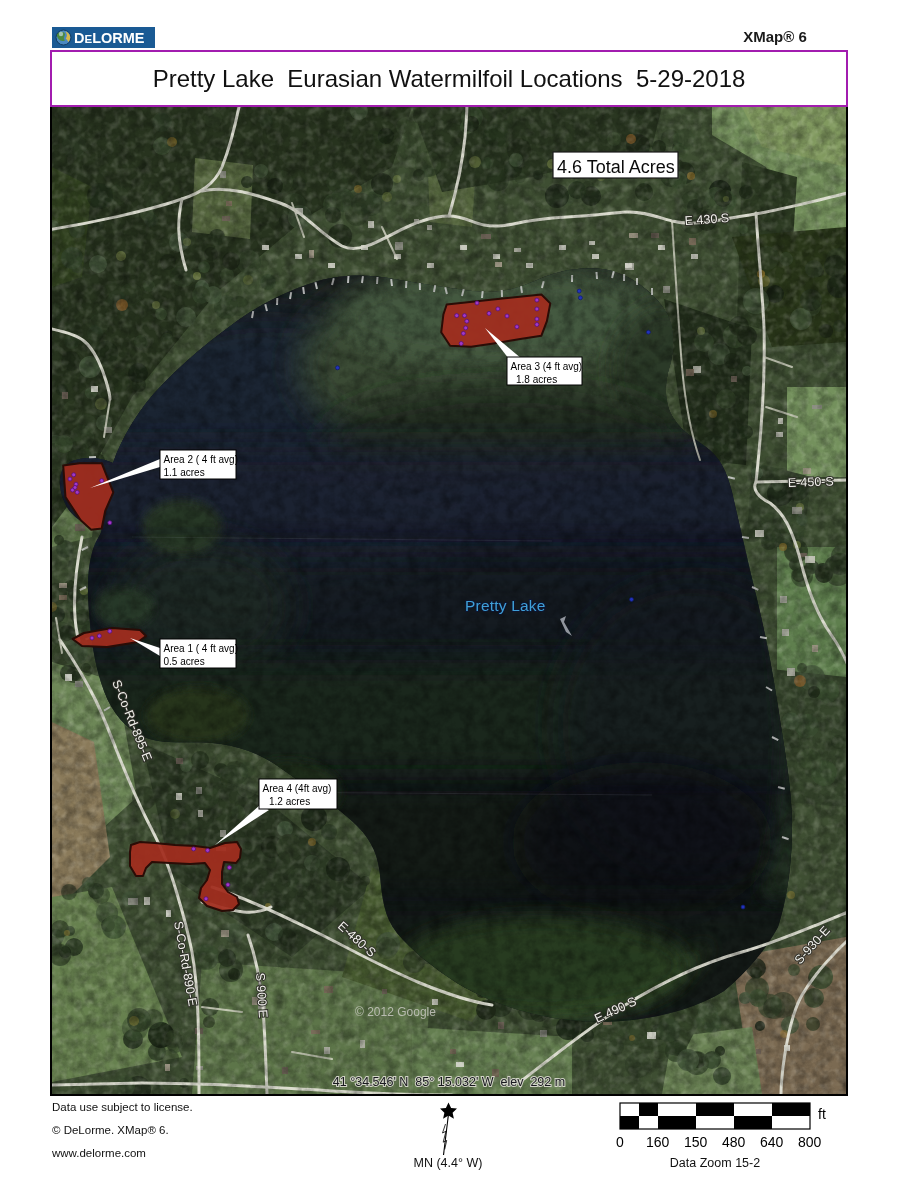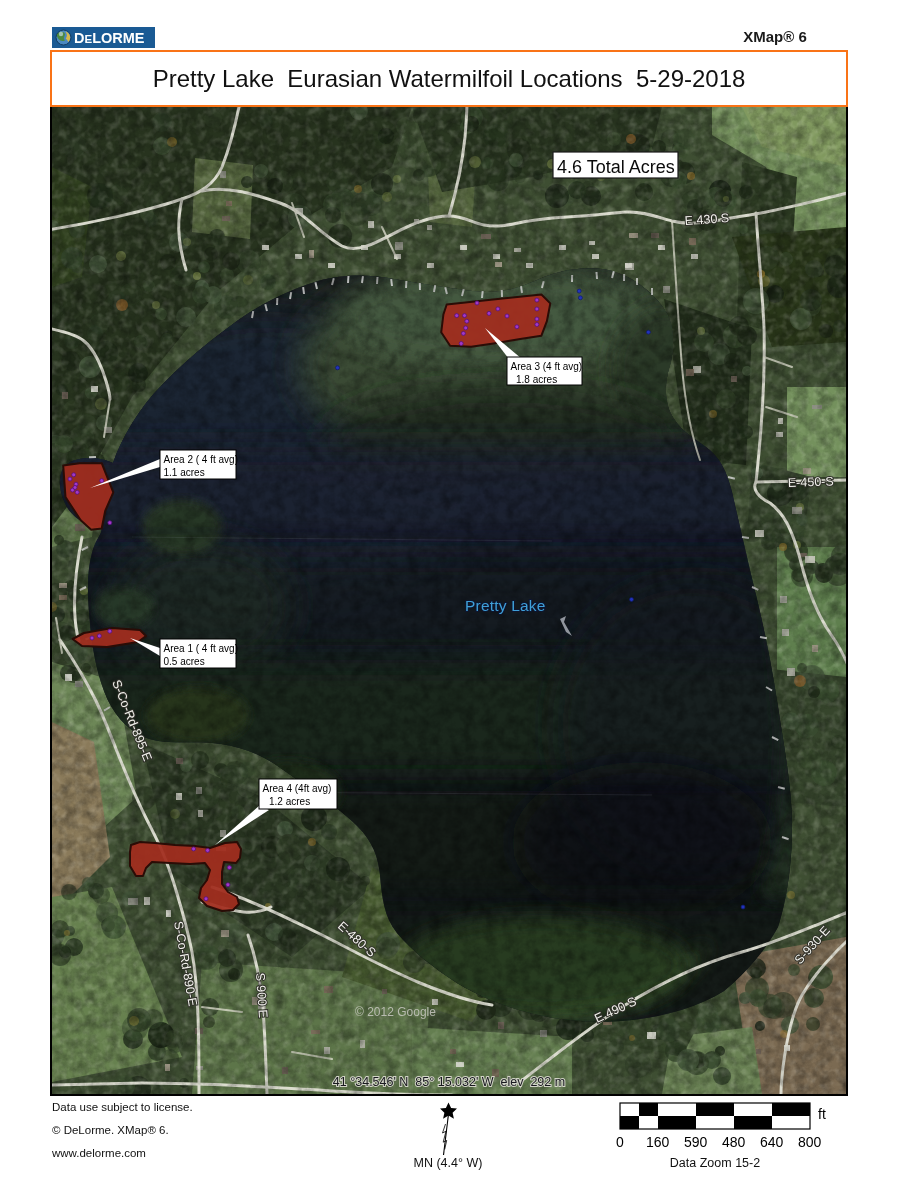--- a/index.html
+++ b/index.html
@@ -10,21 +10,21 @@
   <rect width="103" height="21" fill="#1a5a94"></rect>
   <circle cx="11.5" cy="10.5" r="7.5" fill="#4a88c0"></circle>
   <path d="M5,6.5 q3,-2.5 6,-1.5 q3,1.5 1.5,4 q-1.5,2.5 0.5,4.5 q-4,1.5 -6.5,-1.5 q-2.5,-3.5 -1.5,-5.5z" fill="#4e8a3e"></path>
   <path d="M13.5,4.5 q3.5,1 4.5,4.5 q0.8,3.5 -1.8,6 q-0.8,-2.5 -2.5,-3.5 q2.5,-3 -0.2,-7z" fill="#d8b84a"></path>
   <circle cx="9" cy="7" r="2.2" fill="#cfe2f0" opacity="0.65"></circle>
   <circle cx="11.5" cy="10.5" r="7.5" fill="none" stroke="#123a5e" stroke-width="1"></circle>
   <text x="22" y="16" font-size="14.5" font-weight="bold" fill="#ffffff" font-family="Liberation Sans">D<tspan font-size="11.5">E</tspan>LORME</text>
  </svg>
 </div>
 <div class="abs" style="left:700px;top:28px;width:150px;text-align:center;font-size:15px;font-weight:bold;color:#1a1a1a;">XMap® 6</div>
-<div class="abs" style="left:50px;top:50px;width:798px;height:57px;border:2px solid #f97316;box-sizing:border-box;background:#fff;">
+<div class="abs" style="left:50px;top:50px;width:798px;height:57px;border:2px solid #a21caf;box-sizing:border-box;background:#fff;">
  <div style="text-align:center;font-size:24px;color:#111;line-height:53px;white-space:pre;">Pretty Lake  Eurasian Watermilfoil Locations  5-29-2018</div>
 </div>
 <div class="abs" style="left:50px;top:107px;width:798px;height:989px;border:2px solid #000;border-top:none;box-sizing:border-box;background:#3d4d31;overflow:hidden;">
 <svg width="794" height="987" viewBox="0 0 794 987" style="position:absolute;left:0;top:0">
  <defs>
   <filter id="noise" x="0" y="0" width="100%" height="100%">
     <feTurbulence type="fractalNoise" baseFrequency="0.09" numOctaves="4" seed="11"></feTurbulence>
     <feColorMatrix type="matrix" values="0 0 0 0 0  0 0 0 0 0  0 0 0 0 0  0.9 0.9 0.9 0 -1.1"></feColorMatrix>
     <feComposite operator="in" in2="SourceGraphic"></feComposite>
   </filter>
@@ -841,18 +841,18 @@
    <rect x="39" y="14" width="38" height="13" fill="#000"></rect>
     <rect x="77" y="14" width="38" height="13" fill="#fff"></rect>
    <rect x="115" y="14" width="38" height="13" fill="#000"></rect>
     <rect x="153" y="14" width="38" height="13" fill="#fff"></rect>
    <rect x="1" y="1" width="190" height="26" fill="none" stroke="#000" stroke-width="1.2"></rect>
 </svg>
 <div class="abs" style="left:818px;top:1106px;font-size:14px;font-weight:normal;color:#000;">ft</div>
 <div class="abs" style="left:570px;top:1134px;width:300px;font-size:14px;color:#000;">
  <span style="position:absolute;left:46px;">0</span>
  <span style="position:absolute;left:76px;">160</span>
- <span style="position:absolute;left:114px;">590</span>
+ <span style="position:absolute;left:114px;">150</span>
  <span style="position:absolute;left:152px;">480</span>
  <span style="position:absolute;left:190px;">640</span>
  <span style="position:absolute;left:228px;">800</span>
 </div>
 <div class="abs" style="left:640px;top:1156px;width:150px;text-align:center;font-size:12.5px;color:#111;">Data Zoom 15-2</div>
 
 </body></html>

